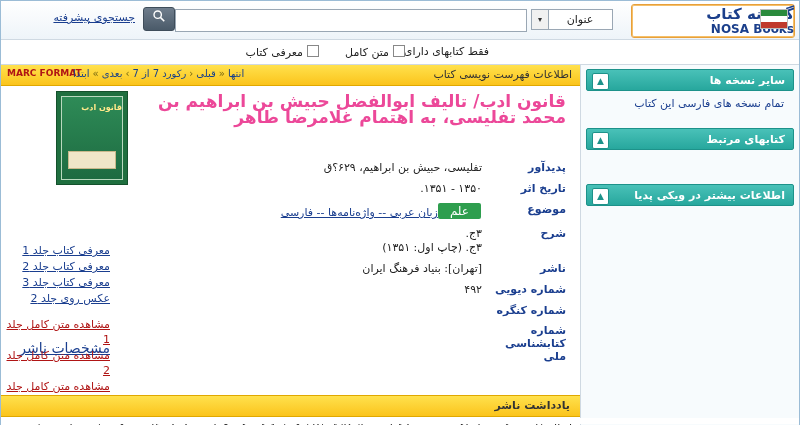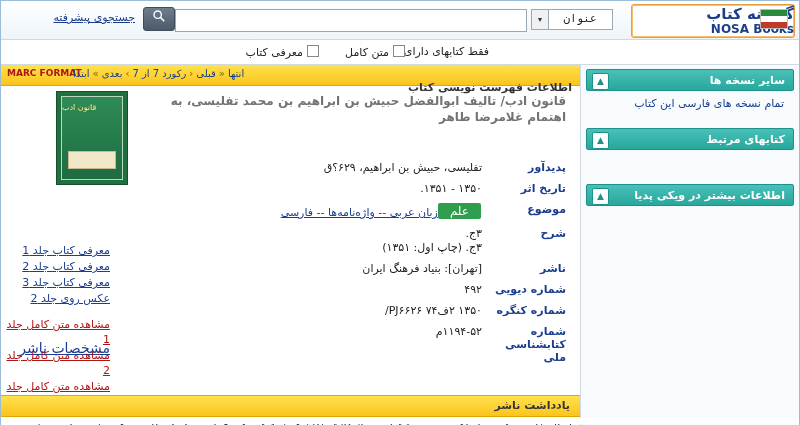--- a/index.html
+++ b/index.html
@@ -31,21 +31,21 @@
     box-shadow:0 0 0 1px #f5c06a inset;
   }
   .logo-flag{
     position:absolute;top:4px;right:6px;width:26px;height:18px;
     background:linear-gradient(#2a8a3c 33%,#ffffff 33%,#ffffff 66%,#c0392b 66%);
     border:1px solid #bbb;
   }
   .select-field{
     position:absolute;top:8px;right:186px;width:64px;height:19px;
     border:1px solid #9aa7b4;background:#fff;font-size:11px;
-    text-align:center;line-height:19px;color:#222;font-family:Liberation Mono, monospace;
+    text-align:center;line-height:19px;color:#222;
   }
   .select-arrow{
     position:absolute;top:8px;right:250px;width:16px;height:19px;
     border:1px solid #9aa7b4;background:#f1f1f1;font-size:8px;text-align:center;line-height:19px;color:#333;
   }
   .search-input{
     position:absolute;top:8px;right:272px;width:346px;height:19px;
     border:1px solid #9aa7b4;background:#fff;
   }
   .search-btn{
@@ -102,50 +102,50 @@
   .panel-body a{color:#1a3e8f;text-decoration:none;}
   .bullet{display:inline-block;width:5px;height:5px;background:#1a3e8f;border-radius:50%;
     vertical-align:2px;margin-left:5px;}
 
   
   .rec-head{
     position:relative;height:20px;background:linear-gradient(#ffe14d,#fbc41c);
     border-bottom:1px solid #e0a800;
   }
   .rec-head .title{
-    position:absolute;top:16px;right:8px;font-size:11px;font-weight:bold;color:#333;
+    position:absolute;top:3px;right:8px;font-size:11px;font-weight:normal;color:#333;
   }
   .rec-head .marc{
     position:absolute;top:3px;left:6px;font-size:9px;font-weight:bold;color:#b01515;
   }
   .rec-head .nav{
     position:absolute;top:3px;left:72px;font-size:10px;color:#17408b;white-space:nowrap;
   }
   .rec-head .nav a{color:#17408b;text-decoration:none;}
   .rec-head .nav .sep{color:#7a6a12;margin:0 3px;}
 
   
   .book-title{
     position:absolute;top:28px;right:14px;width:420px;
-    font-size:12px;font-weight:bold;color:#737373;line-height:16px;
+    font-size:17px;font-weight:bold;color:#ec4899;line-height:16px;
   }
 
   
   .cover{
     position:absolute;top:26px;right:452px;width:70px;height:92px;
     background:#1f6f3f;border:1px solid #14512c;
   }
   .cover-inner{
     position:absolute;top:4px;right:4px;left:4px;bottom:4px;
     background:linear-gradient(#2e8b57,#1d6b41);
     border:1px solid #b9d9bf;
   }
   .cover-t{
-    position:absolute;top:6px;left:0;right:0;text-align:left;
-    color:#ffe98a;font-size:8px;font-weight:normal;line-height:10px;
+    position:absolute;top:6px;left:0;right:0;text-align:right;
+    color:#ffe98a;font-size:8px;font-weight:bold;line-height:10px;
   }
   .cover-band{
     position:absolute;bottom:10px;left:6px;right:6px;height:16px;
     background:#f0e6c8;border:1px solid #c9b98b;
   }
 
   
   .fields{
     position:absolute;top:96px;right:14px;width:440px;font-size:11px;color:#222;
   }
@@ -300,26 +300,24 @@
           <div class="fval">[تهران]: بنیاد فرهنگ ایران</div>
         </div>
 
         <div class="frow">
           <div class="flabel">شماره دیویی</div>
           <div class="fval">۴۹۲</div>
         </div>
 
         <div class="frow">
           <div class="flabel">شماره کنگره</div>
-          <div class="fval">۱۳۵۰ ۲ف۷۴ PJ۶۶۲۶/</div>
         </div>
 
         <div class="frow">
           <div class="flabel" style="line-height:13px;">شماره کتابشناسی ملی</div>
-          <div class="fval">۱۱۹۴-۵۲م</div>
         </div>
       </div>
 
       <div style="position:absolute;top:275px;right:470px;font-size:14px;">
         <a href="#" style="color:#1a3e8f;text-decoration:underline;">مشخصات ناشر</a>
       </div>
 
       <div class="linkcol">
         <a href="#">معرفی کتاب جلد 1</a>
         <a href="#">معرفی کتاب جلد 2</a>

